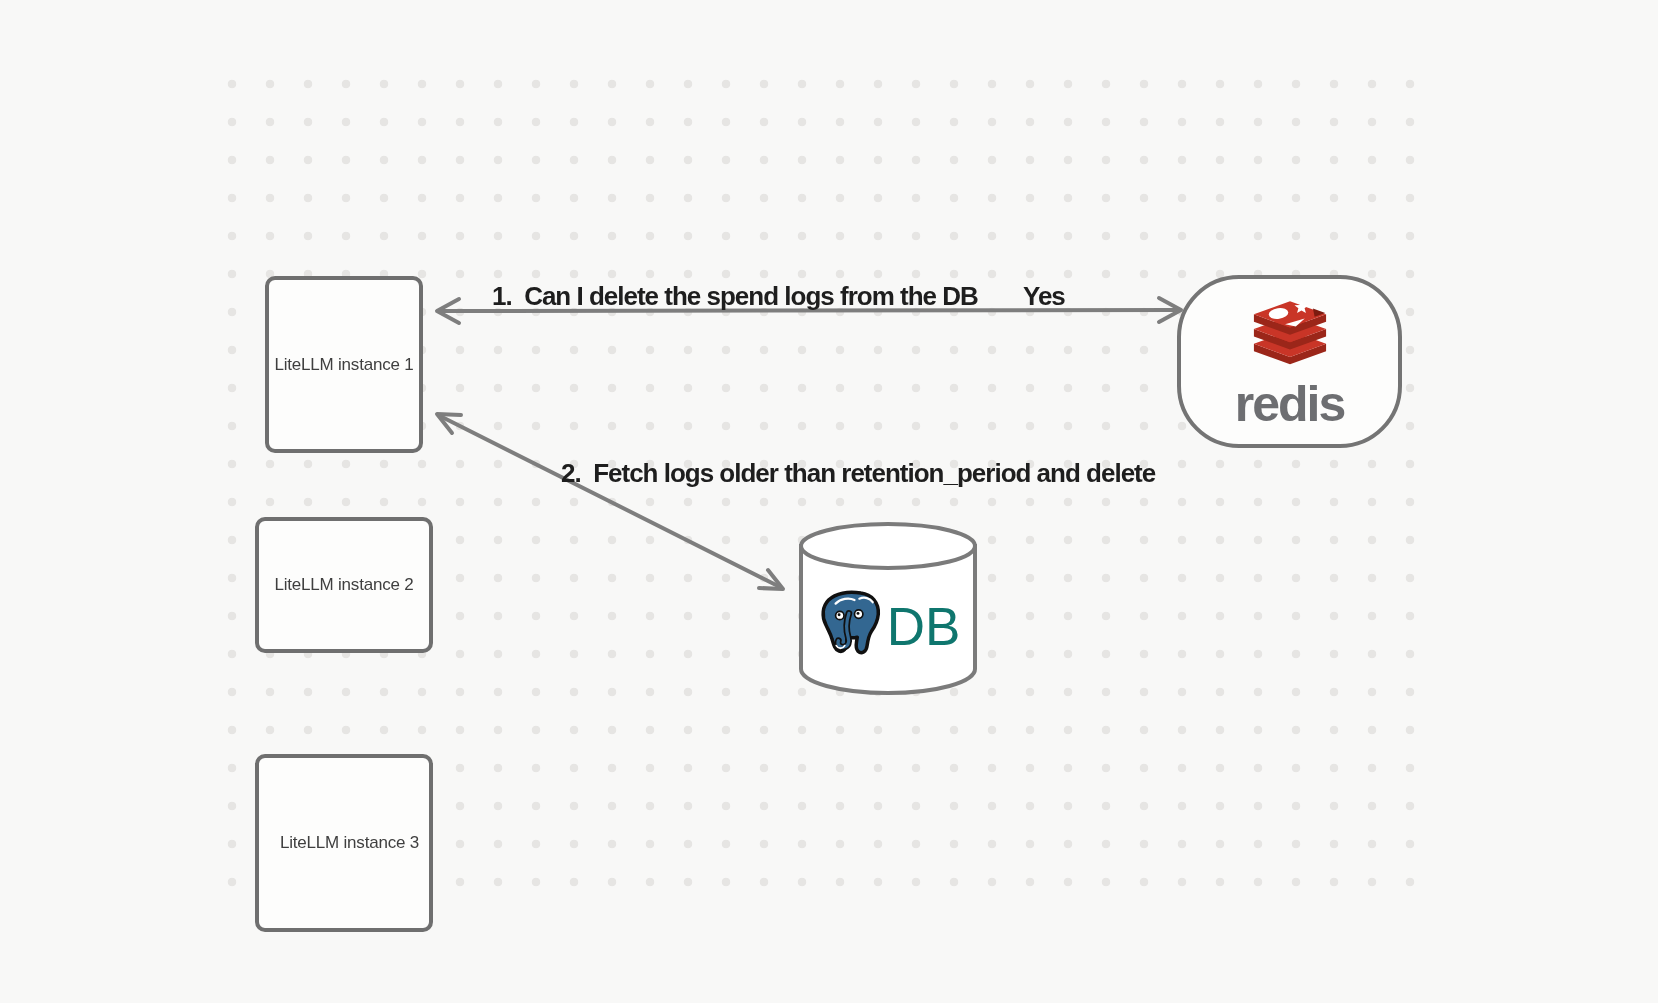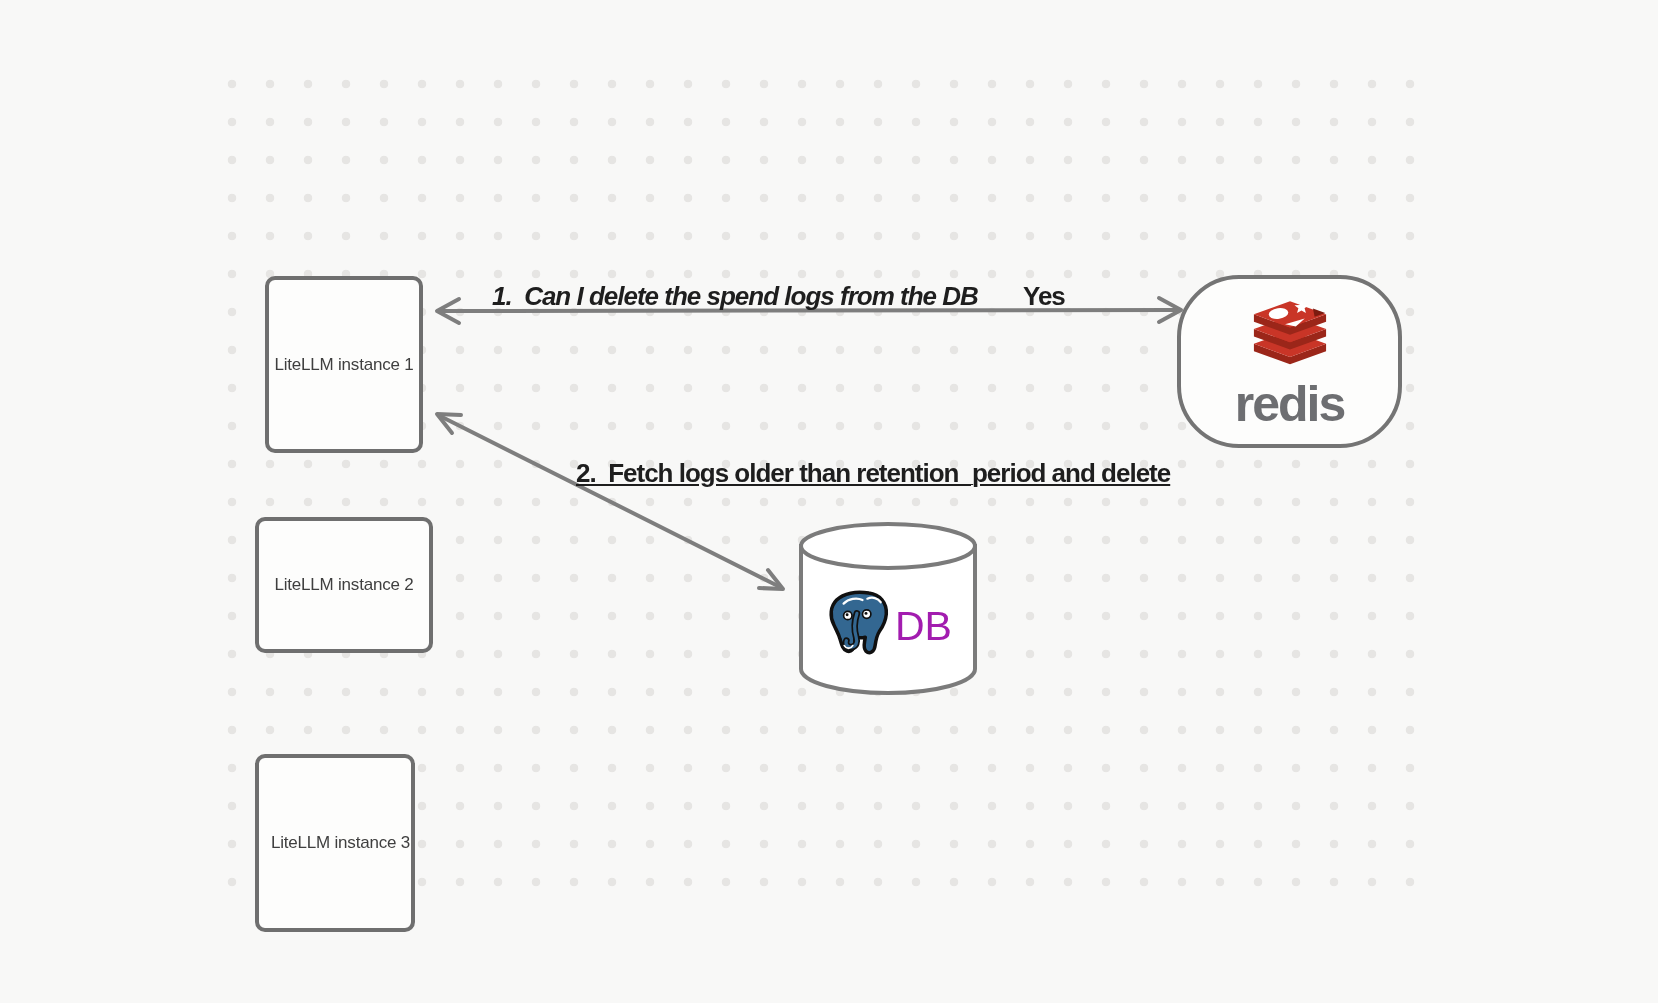--- a/index.html
+++ b/index.html
@@ -17,45 +17,45 @@
   .edges-layer{position:absolute;left:0;top:0;width:1658px;height:1003px;}
   .node{
     position:absolute;background:#fdfdfc;border:4px solid #6f6f6f;border-radius:10px;
     display:flex;align-items:center;justify-content:center;box-sizing:border-box;
   }
   .node-label{
     font-size:17px;color:#3f3f3f;letter-spacing:-0.2px;text-align:center;
   }
   .instance-1{left:265px;top:276px;width:158px;height:177px;}
   .instance-2{left:255px;top:517px;width:178px;height:136px;}
-  .instance-3{left:255px;top:754px;width:160px;height:178px;padding-left:11px;}
+  .instance-3{left:255px;top:754px;width:178px;height:178px;padding-left:11px;}
   .redis-node{
     left:1177px;top:275px;width:225px;height:173px;border-radius:62px;
     border-color:#747474;flex-direction:column;gap:16px;
   }
   .redis-mark{width:82px;height:66px;margin-top:6px;}
   .redis-wordmark{
     font-size:50px;font-weight:700;color:#6d6e71;letter-spacing:-2px;
     line-height:1;margin-top:-4px;
   }
   .db-node{position:absolute;left:798px;top:520px;width:180px;height:177px;}
   .db-cylinder{position:absolute;left:0;top:0;}
   .db-content{
     position:absolute;left:0;top:56px;width:180px;height:100px;
     display:flex;align-items:center;justify-content:center;gap:1px;
   }
   .pg-elephant{width:70px;height:74px;flex:0 0 auto;}
-  .db-label{font-size:41px;color:#a21caf;font-weight:400;letter-spacing:0;}
+  .db-label{font-size:53px;color:#0f766e;font-weight:400;letter-spacing:0;}
   .caption{
     position:absolute;font-weight:700;font-size:26px;color:#1e1e1e;
     letter-spacing:-1px;white-space:pre;line-height:1;
   }
-  .caption-1{left:492px;top:283px;font-style:italic;}
+  .caption-1{left:492px;top:283px;}
   .caption-yes{left:1023px;top:283px;text-align:right;}
-  .caption-2{left:576px;top:460px;text-decoration:underline;}
+  .caption-2{left:561px;top:460px;}
 </style>
 </head>
 <body>
 
 <div class="canvas">
 
   <div class="dots"></div>
 
   <svg class="edges-layer" width="1658" height="1003" viewBox="0 0 1658 1003">
     <g stroke="#7e7e7e" stroke-width="4" fill="none" stroke-linecap="round" stroke-linejoin="round">

